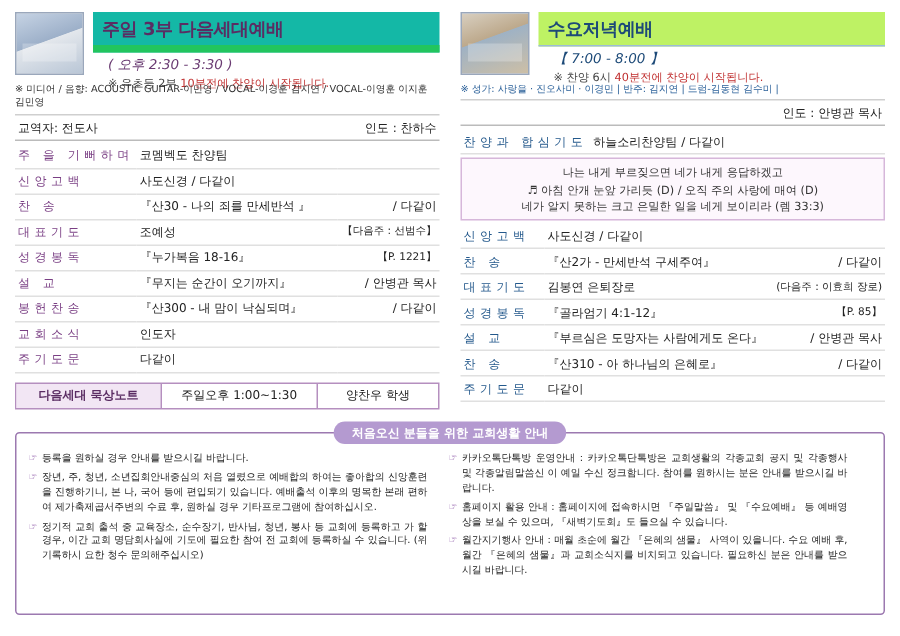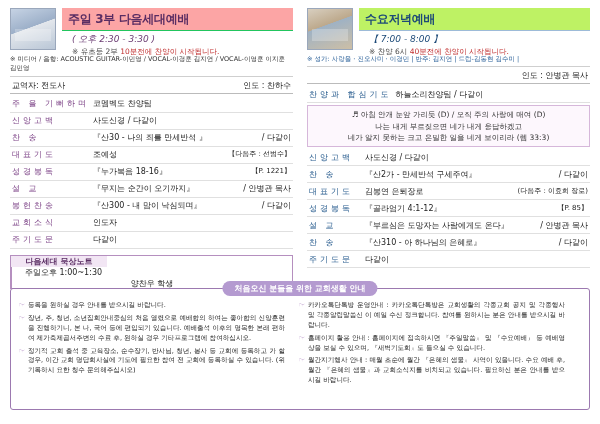--- a/index.html
+++ b/index.html
@@ -41,22 +41,22 @@
   .svc-photo.warm {
     background: linear-gradient(160deg,#d8cfc0 0%,#bda98c 40%,#9fb2c4 41%,#cdbfa6 100%);
   }
   .svc-photo:after {
     content: "";
     position: absolute; left: 4px; top: 20px; right: 4px; height: 12px;
     background: rgba(255,255,255,0.25);
   }
   .svc-titlewrap { flex: 1; }
   .svc-title {
-    background: #fca5a5;
-    border-bottom: 1px solid #22c55e;
+    background: #14b8a6;
+    border-bottom: 5px solid #22c55e;
     font-size: 12px;
     font-weight: bold;
     color: #5a2d63;
     padding: 3px 6px 2px 6px;
     letter-spacing: -0.3px;
   }
   .svc-title.blue {
     background: #bef264;
     border-bottom: 1px solid #9dbbd8;
     color: #1d4a78;
@@ -137,22 +137,21 @@
     text-align: center;
   }
 
   
   .bottom-bar {
     display: flex;
     align-items: stretch;
     margin-top: 6px;
     border: 1px solid #b58fbf;
     font-size: 8px;
-    height: 34px;
-    flex-direction: column;
+    height: 18px;
   }
   .bb-cell {
     display: flex; align-items: center; justify-content: center;
     padding: 0 4px;
   }
   .bb-1 { width: 96px; background: #f2e6f4; color: #5a2d63; font-weight: bold; }
   .bb-2 { width: 104px; border-left: 1px solid #b58fbf; color: #222; }
   .bb-3 { flex: 1; border-left: 1px solid #b58fbf; color: #222; }
 
   
@@ -300,22 +299,22 @@
       <table class="order">
         <tbody>
             <tr>
           <td class="ord-label blue">찬양과 합심기도</td>
           <td class="ord-mid">하늘소리찬양팀 / 다같이</td>
         </tr>
       </tbody>
         </table>
 
       <div class="hymn-box">
+        <div>나는 내게 부르짖으면 네가 내게 응답하겠고</div>
         <div>♬ 아침 안개 눈앞 가리듯 (D) / 오직 주의 사랑에 매여 (D)</div>
-        <div>나는 내게 부르짖으면 네가 내게 응답하겠고</div>
         <div>네가 알지 못하는 크고 은밀한 일을 네게 보이리라 (렘 33:3)</div>
       </div>
 
       <table class="order">
         <tbody>
             <tr>
           <td class="ord-label blue">신앙고백</td>
           <td class="ord-mid">사도신경 / 다같이</td>
           <td class="ord-right"></td>
         </tr>

